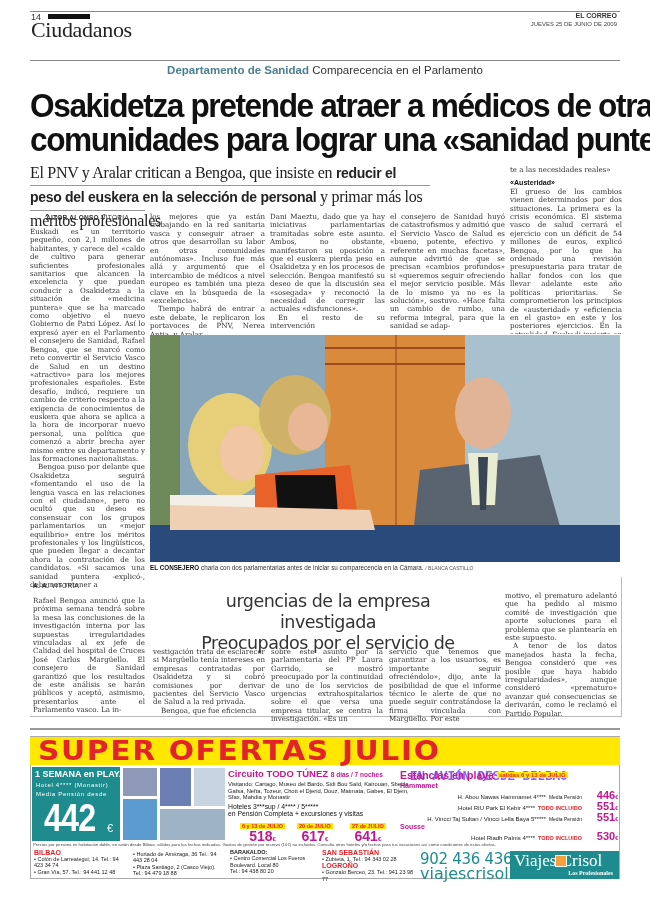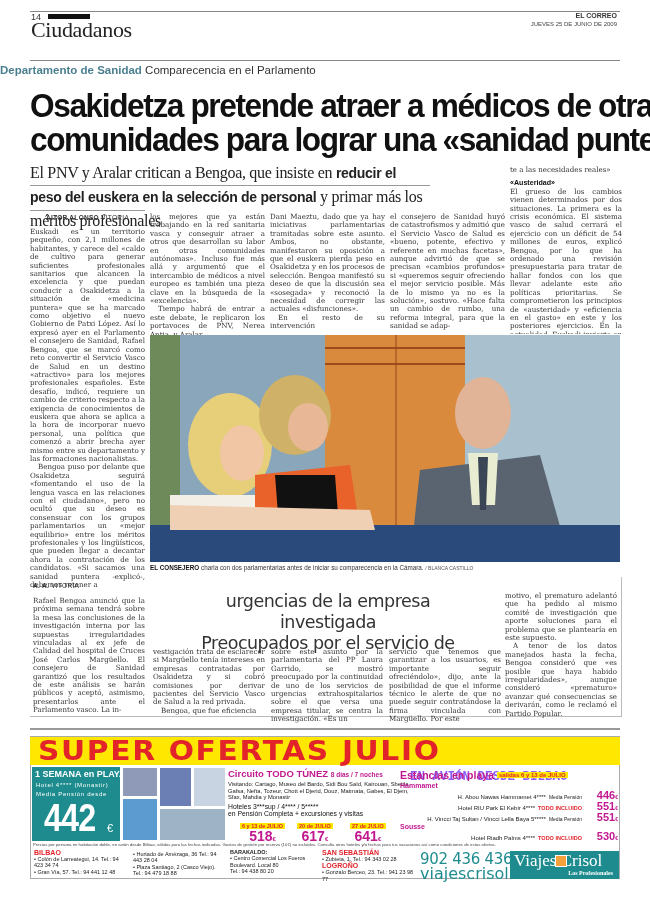--- a/index.html
+++ b/index.html
@@ -5,21 +5,21 @@
 *{margin:0;padding:0;box-sizing:border-box}
 body{width:650px;height:899px;background:#fff;font-family:"DejaVu Serif",serif;color:#222;position:relative;overflow:hidden}
 .abs{position:absolute}
 .hdr-line{position:absolute;left:30px;right:30px;top:11px;border-top:1px solid #888}
 .pgnum{left:31px;top:12px;font-family:"Liberation Sans",sans-serif;font-size:9px;color:#333}
 .pgbar{left:48px;top:14px;width:42px;height:5px;background:#111}
 .section{left:31px;top:17px;font-family:"Liberation Serif",serif;font-size:22px;color:#222;letter-spacing:-0.3px}
 .paper{right:33px;top:12px;font-family:"Liberation Sans",sans-serif;font-size:7px;font-weight:bold;color:#333;text-align:right}
 .pdate{right:33px;top:21px;font-family:"Liberation Sans",sans-serif;font-size:6px;color:#444;text-align:right}
 .rule2{position:absolute;left:30px;right:30px;top:60px;border-top:1px solid #888}
-.kicker{left:0;right:0;top:64px;font-family:"Liberation Sans",sans-serif;font-size:11.5px;color:#333}
+.kicker{left:0;right:0;top:64px;text-align:center;font-family:"Liberation Sans",sans-serif;font-size:11.5px;color:#333}
 .kicker b{color:#4b7f90;font-weight:bold}
 .headline{left:30px;top:88px;width:600px;font-family:"Liberation Sans",sans-serif;font-weight:bold;font-size:34px;line-height:34px;color:#111;letter-spacing:-1.5px;transform:scaleX(0.93);transform-origin:left top;white-space:nowrap}
 .sub{left:30px;top:161px;width:400px;font-family:"Liberation Serif",serif;font-size:16px;line-height:24px;color:#222;letter-spacing:-0.3px}
 .sub b{font-family:"Liberation Sans",sans-serif;font-weight:bold;font-size:14px}
 .subline{position:absolute;left:30px;top:185px;width:400px;border-top:1px solid #999}
 .txt{font-size:7.1px;line-height:8.4px;color:#333;text-align:justify;hyphens:auto}
 .col{position:absolute}
 .byline{font-family:"Liberation Sans",sans-serif;font-size:6.5px;color:#333;font-weight:bold;letter-spacing:0.3px}
 .byline span{font-weight:normal}
 .ind{text-indent:8px}

